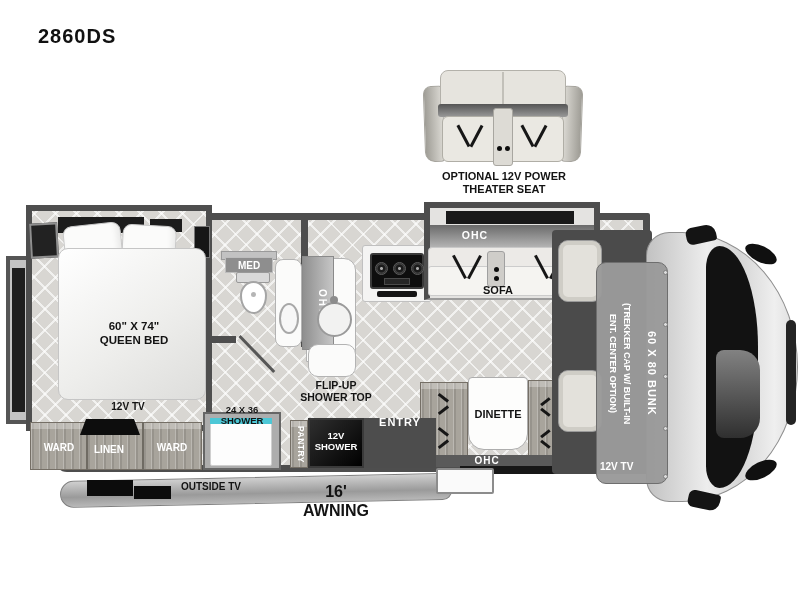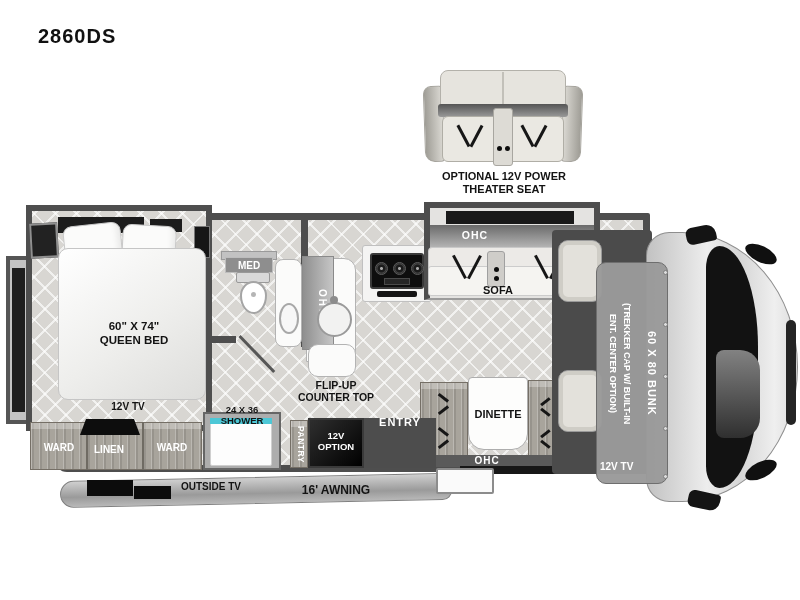--- a/index.html
+++ b/index.html
@@ -75,21 +75,21 @@
   <div class="a" style="left:330px;top:296px;width:8px;height:8px;border-radius:50%;background:#8c8c8c"></div>
   <div class="a whitefix" style="left:308px;top:344px;width:48px;height:33px;border-radius:10px"></div>
   <div class="a" style="left:362px;top:245px;width:70px;height:57px;background:#f4f4f3;border:1.5px solid #c0c0c0;border-radius:3px"></div>
   <div class="a" style="left:370px;top:253px;width:54px;height:36px;background:#0e0e0e;border:2px solid #3a3a3a;border-radius:3px"></div>
   <div class="a burner" style="left:375px;top:262px"></div>
   <div class="a burner" style="left:393px;top:262px"></div>
   <div class="a burner" style="left:411px;top:262px"></div>
   <div class="a" style="left:384px;top:278px;width:26px;height:7px;background:#262626;border:1px solid #4a4a4a"></div>
   <div class="a" style="left:377px;top:291px;width:40px;height:6px;background:#141414;border-radius:2px"></div>
   <div class="a lbl" style="left:292px;top:379px;width:88px;font-size:10.5px">FLIP-UP
-COUNTER TOP</div>
+SHOWER TOP</div>
 
   <div class="a" style="left:424px;top:202px;width:176px;height:98px;background:#e4e3e1;border:6px solid #4e4e4e;border-bottom:2px solid #9c9c9c"></div>
   <div class="a" style="left:446px;top:211px;width:128px;height:13px;background:#191919"></div>
   <div class="a" style="left:430px;top:225px;width:164px;height:26px;background:linear-gradient(180deg,#6a6a6a,#c0c0c0)"></div>
   <div class="a lbl lw" style="left:440px;top:229px;width:70px;font-size:10.5px;letter-spacing:1px">OHC</div>
   <div class="a" style="left:428px;top:247px;width:168px;height:24px;background:#eceae7;border:1px solid #c9c9c9;border-radius:4px"></div>
   <div class="a" style="left:428px;top:266px;width:168px;height:30px;background:#f5f4f1;border:1px solid #cccccc;border-radius:3px"></div>
   <div class="a vmark" style="left:447px;top:254px;width:40px;height:26px"></div>
   <div class="a vmark" style="left:529px;top:254px;width:40px;height:26px"></div>
   <div class="a" style="left:487px;top:251px;width:18px;height:36px;background:#cfcdc9;border:1px solid #a0a0a0;border-radius:3px"></div>
@@ -109,21 +109,21 @@
   <div class="a lbl lw" style="left:455px;top:455px;width:64px;font-size:10px;letter-spacing:1px">OHC</div>
   <div class="a" style="left:460px;top:466px;width:100px;height:8px;background:#171717"></div>
 
   <div class="a" style="left:364px;top:418px;width:72px;height:50px;background:#4d4d4d"></div>
   <div class="a lbl lw" style="left:366px;top:416px;width:68px;font-size:11px;letter-spacing:1px">ENTRY</div>
 
   <div class="a wood" style="left:290px;top:420px;width:18px;height:48px"></div>
   <div class="a lbl lw vert" style="left:293px;top:422px;width:13px;height:44px;font-size:8.5px;letter-spacing:.5px">PANTRY</div>
   <div class="a" style="left:308px;top:418px;width:56px;height:50px;background:linear-gradient(135deg,#2e2e2e,#000);border:2px solid #3a3a3a"></div>
   <div class="a lbl lw" style="left:310px;top:430px;width:52px;font-size:9.5px">12V
-OPTION</div>
+SHOWER</div>
 
   <div class="a" style="left:203px;top:412px;width:78px;height:58px;background:#adadad;border:2px solid #666"></div>
   <div class="a" style="left:210px;top:418px;width:62px;height:48px;background:#fdfdfd;border:1px solid #cfcfcf;border-radius:2px"></div>
   <div class="a" style="left:210px;top:418px;width:62px;height:6px;background:#4cc7d6"></div>
   <div class="a lbl" style="left:206px;top:404px;width:72px;font-size:9.5px">24 X 36
 SHOWER</div>
 
   <div class="a wood" style="left:30px;top:422px;width:172px;height:48px"></div>
   <div class="a" style="left:86px;top:422px;width:2px;height:48px;background:#6f6b63"></div>
   <div class="a" style="left:142px;top:422px;width:2px;height:48px;background:#6f6b63"></div>
@@ -155,21 +155,21 @@
   <div class="a rivet" style="left:663px;top:474px"></div>
   <div class="a lbl lw vert" style="left:640px;top:268px;width:18px;height:210px;font-size:11px;letter-spacing:1px">60 X 80 BUNK</div>
   <div class="a lbl lw vert" style="left:604px;top:268px;width:30px;height:192px;font-size:9px;line-height:1.6">(TREKKER CAP W/ BUILT-IN
 ENT. CENTER OPTION)</div>
   <div class="a lbl lw" style="left:600px;top:461px;width:46px;font-size:10px;text-align:left">12V TV</div>
 
   <div class="a" style="left:436px;top:468px;width:58px;height:26px;background:#fafafa;border:2px solid #8c8c8c;border-radius:2px"></div>
   <div class="a" style="left:87px;top:480px;width:46px;height:16px;background:#0c0c0c"></div>
   <div class="a" style="left:134px;top:486px;width:37px;height:13px;background:#0c0c0c"></div>
   <div class="a lbl" style="left:173px;top:481px;width:76px;font-size:10px">OUTSIDE TV</div>
-  <div class="a lbl" style="left:298px;top:483px;width:76px;font-size:12px">16' AWNING</div>
+  <div class="a lbl" style="left:298px;top:483px;width:76px;font-size:16px">16' AWNING</div>
 
   <div class="a" style="left:424px;top:86px;width:20px;height:76px;background:linear-gradient(90deg,#9f9d96,#dcdad4);border:1px solid #a5a39c;border-radius:8px 4px 4px 10px;transform:rotate(-2deg)"></div>
   <div class="a" style="left:562px;top:86px;width:20px;height:76px;background:linear-gradient(-90deg,#9f9d96,#dcdad4);border:1px solid #a5a39c;border-radius:4px 8px 10px 4px;transform:rotate(2deg)"></div>
   <div class="a" style="left:440px;top:70px;width:126px;height:40px;background:#e6e4de;border:1px solid #b3b1aa;border-radius:8px 8px 4px 4px"></div>
   <div class="a" style="left:502px;top:72px;width:2px;height:36px;background:#c2c0b9"></div>
   <div class="a" style="left:438px;top:104px;width:130px;height:13px;background:linear-gradient(180deg,#555,#999);border-radius:3px"></div>
   <div class="a" style="left:442px;top:116px;width:58px;height:46px;background:#eae8e2;border:1px solid #b0aea6;border-radius:6px"></div>
   <div class="a" style="left:506px;top:116px;width:58px;height:46px;background:#eae8e2;border:1px solid #b0aea6;border-radius:6px"></div>
   <div class="a vmark" style="left:452px;top:124px;width:36px;height:24px"></div>
   <div class="a vmark" style="left:516px;top:124px;width:36px;height:24px"></div>

